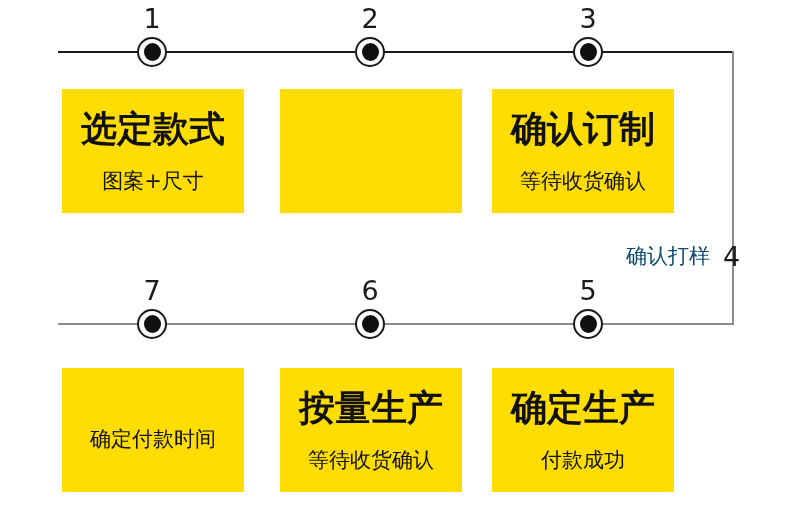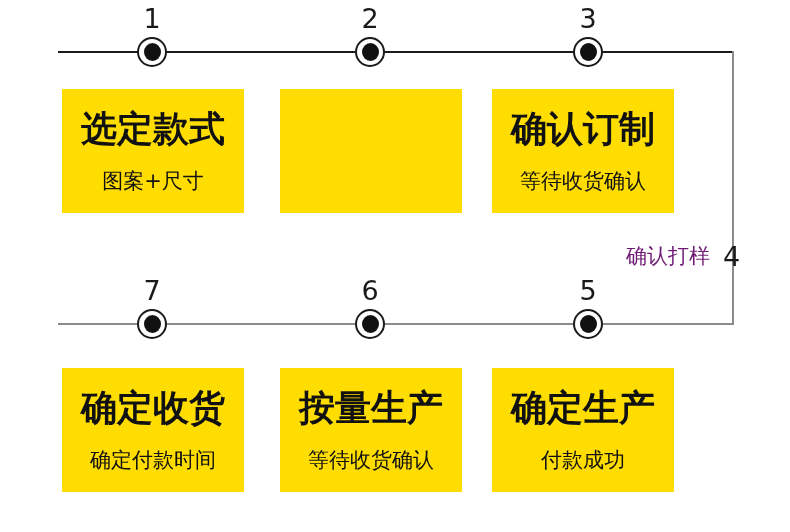--- a/index.html
+++ b/index.html
@@ -110,21 +110,21 @@
   .branch-label {
     position: absolute;
     left: 626px;
     top: 240px;
     display: flex;
     align-items: center;
     height: 32px;
   }
   .branch-label .branch-text {
     font-size: 21px;
-    color: #701a75;
+    color: #0c4a6e;
     white-space: nowrap;
     line-height: 1;
   }
   .branch-label .branch-num {
     font-size: 27px;
     color: #1a1a1a;
     line-height: 1;
     margin-left: 13px;
   }
 </style>
@@ -175,21 +175,20 @@
     <span class="dot"></span>
   </div>
   <div class="node" style="left:355px; top:309px;">
     <span class="dot"></span>
   </div>
   <div class="node" style="left:573px; top:309px;">
     <span class="dot"></span>
   </div>
 
   <div class="card" style="left:62px; top:368px;">
-    <div class="card-title">确定收货</div>
     <div class="card-sub">确定付款时间</div>
   </div>
   <div class="card" style="left:492px; top:368px;">
     <div class="card-title">确定生产</div>
     <div class="card-sub">付款成功</div>
   </div>
   <div class="card" style="left:280px; top:368px;">
     <div class="card-title">按量生产</div>
     <div class="card-sub">等待收货确认</div>
   </div>

